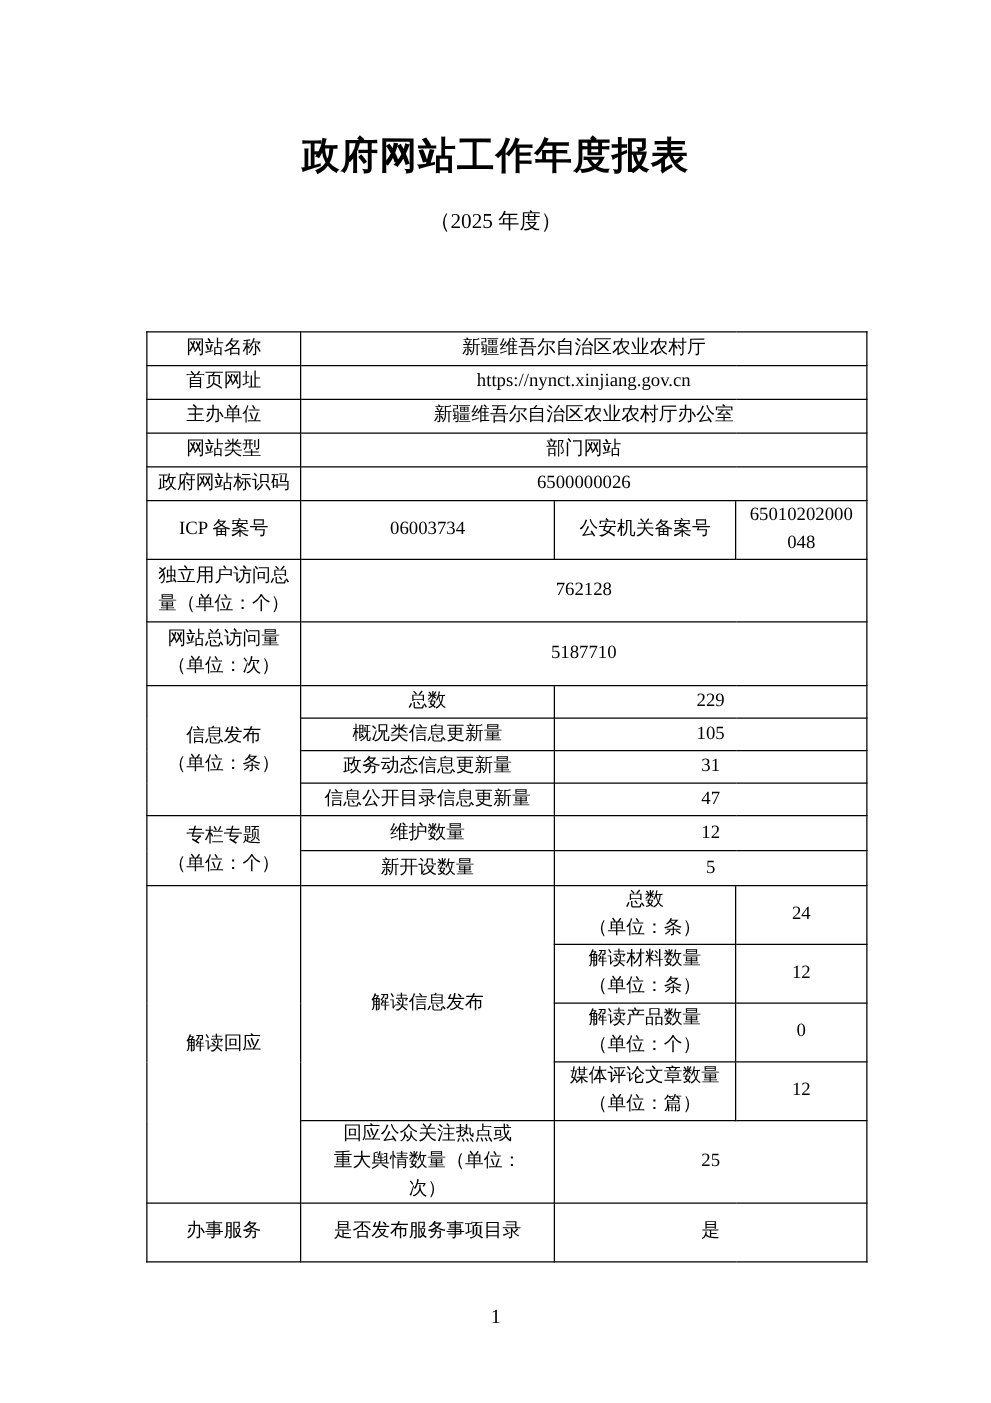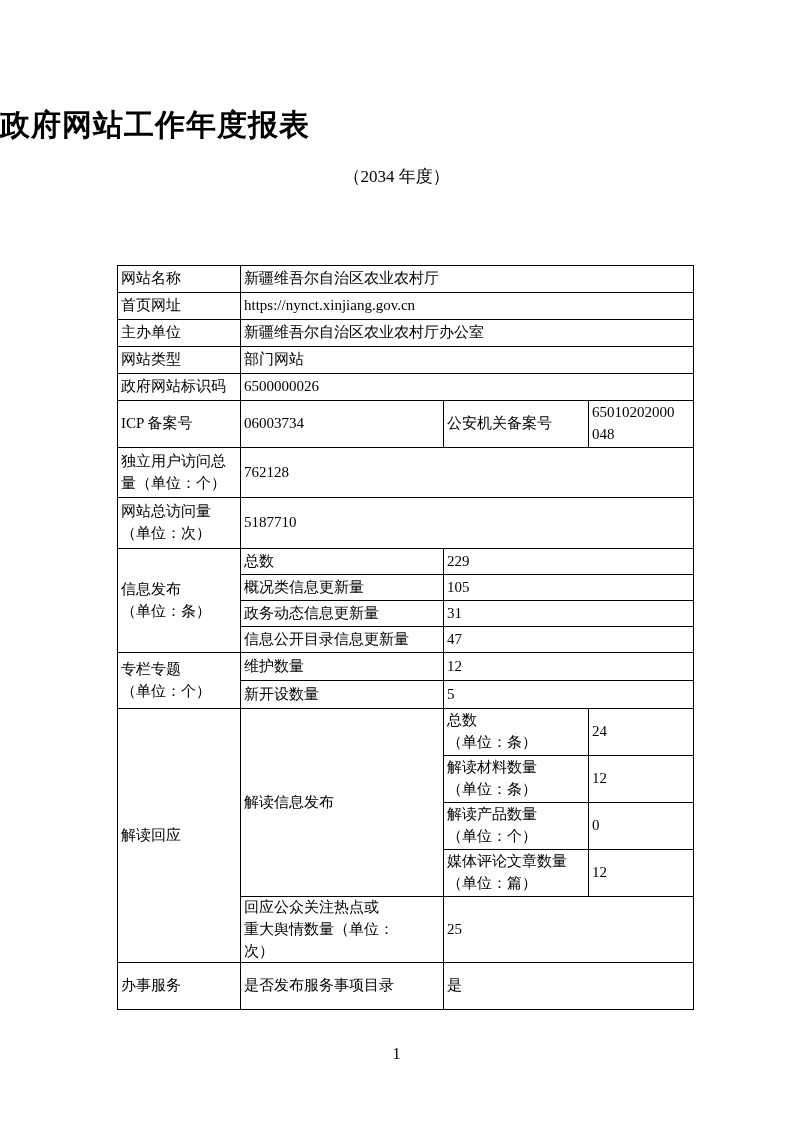--- a/index.html
+++ b/index.html
@@ -6,20 +6,21 @@
   .page{
     position:relative;
     width:793px;height:1122px;
     background:#ffffff;
     color:#000;
     font-family:"Liberation Serif","DejaVu Serif",serif;
     overflow:hidden;
   }
   .doc-title{
     position:absolute;top:108px;left:0;width:100%;
+    text-align:center;
     font-family:"Liberation Sans","DejaVu Sans",sans-serif;
     font-weight:bold;
     font-size:30px;line-height:34px;
     letter-spacing:1px;
   }
   .doc-subtitle{
     position:absolute;top:166px;left:0;width:100%;
     text-align:center;
     font-size:17px;line-height:22px;
   }
@@ -30,20 +31,21 @@
     font-size:16px;line-height:20px;
   }
   table.report{
     position:absolute;top:265px;left:117px;
     width:576px;
     border-collapse:collapse;
     table-layout:fixed;
   }
   table.report td{
     border:1px solid #000;
+    text-align:center;
     vertical-align:middle;
     font-size:15px;
     line-height:1.45;
     padding:0 3px;
     white-space:pre-line;
     overflow:hidden;
   }
   tr.r27{height:27px}
   tr.r47{height:47px}
   tr.r50{height:50px}
@@ -57,21 +59,21 @@
     text-align:center;
     font-size:16px;
   }
 </style>
 </head>
 <body>
 
 <div class="page">
 
   <div class="doc-title">政府网站工作年度报表</div>
-  <div class="doc-subtitle">（2034 年度）</div>
+  <div class="doc-subtitle">（2025 年度）</div>
 
   <table class="report">
     <colgroup>
       <col style="width:123px">
       <col style="width:203px">
       <col style="width:145px">
       <col style="width:105px">
     </colgroup>
 
     <tbody>

